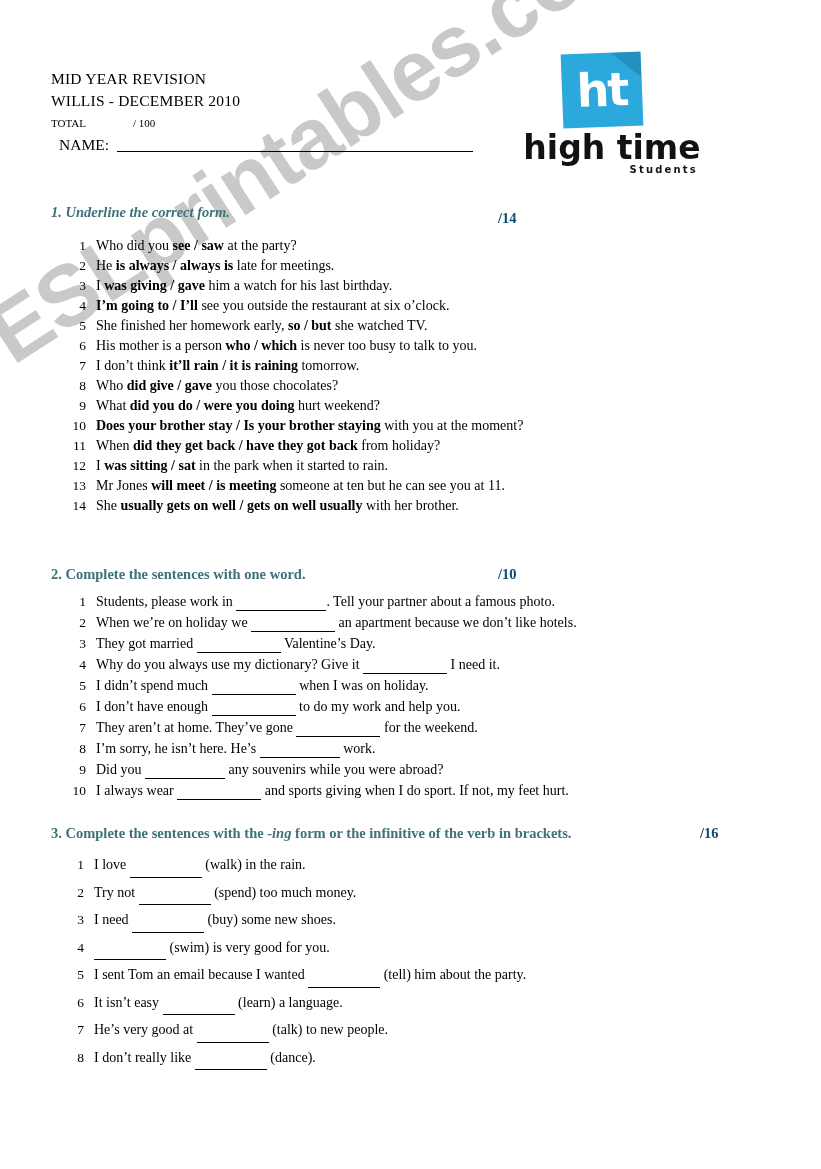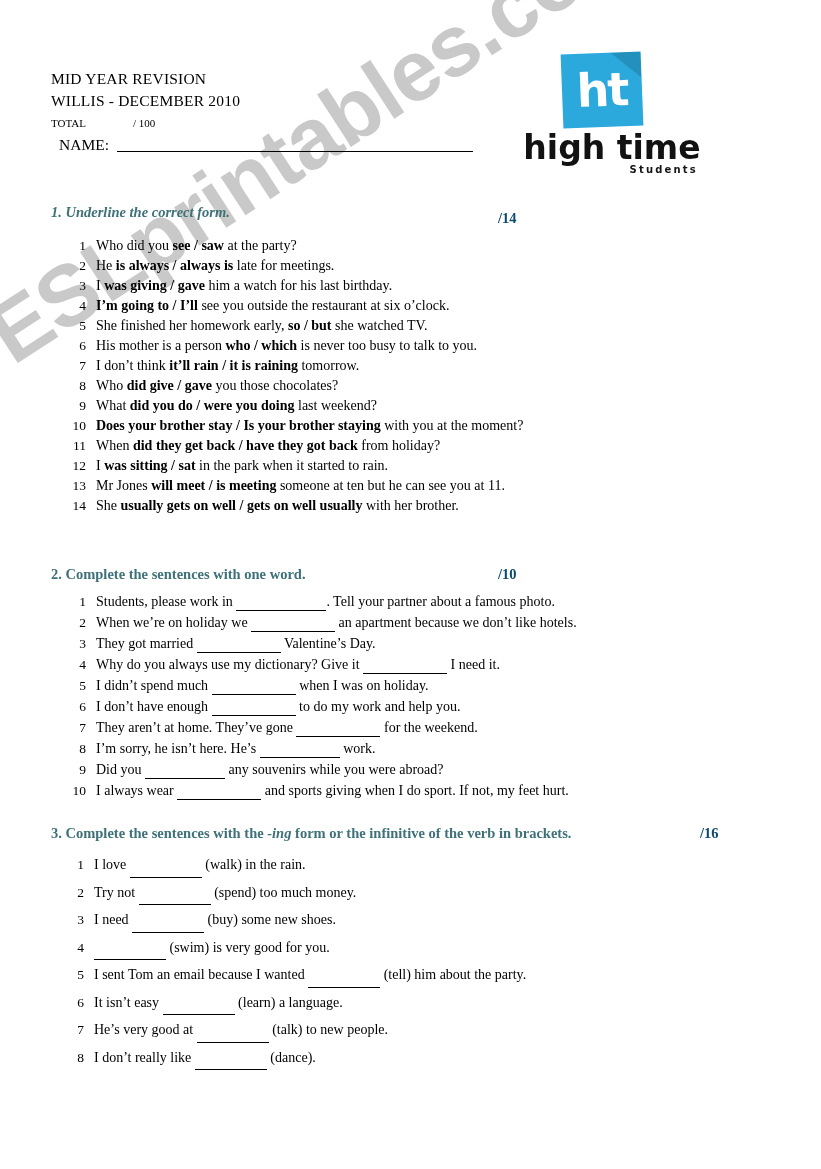--- a/index.html
+++ b/index.html
@@ -264,21 +264,21 @@
       <li class="qrow">
         <span class="qnum">7</span>
         <span class="qtext"><span>I don’t think </span><b>it’ll rain / it is raining</b><span> tomorrow.</span></span>
       </li>
       <li class="qrow">
         <span class="qnum">8</span>
         <span class="qtext"><span>Who </span><b>did give / gave</b><span> you those chocolates?</span></span>
       </li>
       <li class="qrow">
         <span class="qnum">9</span>
-        <span class="qtext"><span>What </span><b>did you do / were you doing</b><span> last weekend?</span></span>
+        <span class="qtext"><span>What </span><b>did you do / were you doing</b><span> hurt weekend?</span></span>
       </li>
       <li class="qrow">
         <span class="qnum">10</span>
         <span class="qtext"><b>Does your brother stay / Is your brother staying</b><span> with you at the moment?</span></span>
       </li>
       <li class="qrow">
         <span class="qnum">11</span>
         <span class="qtext"><span>When </span><b>did they get back / have they got back</b><span> from holiday?</span></span>
       </li>
       <li class="qrow">

